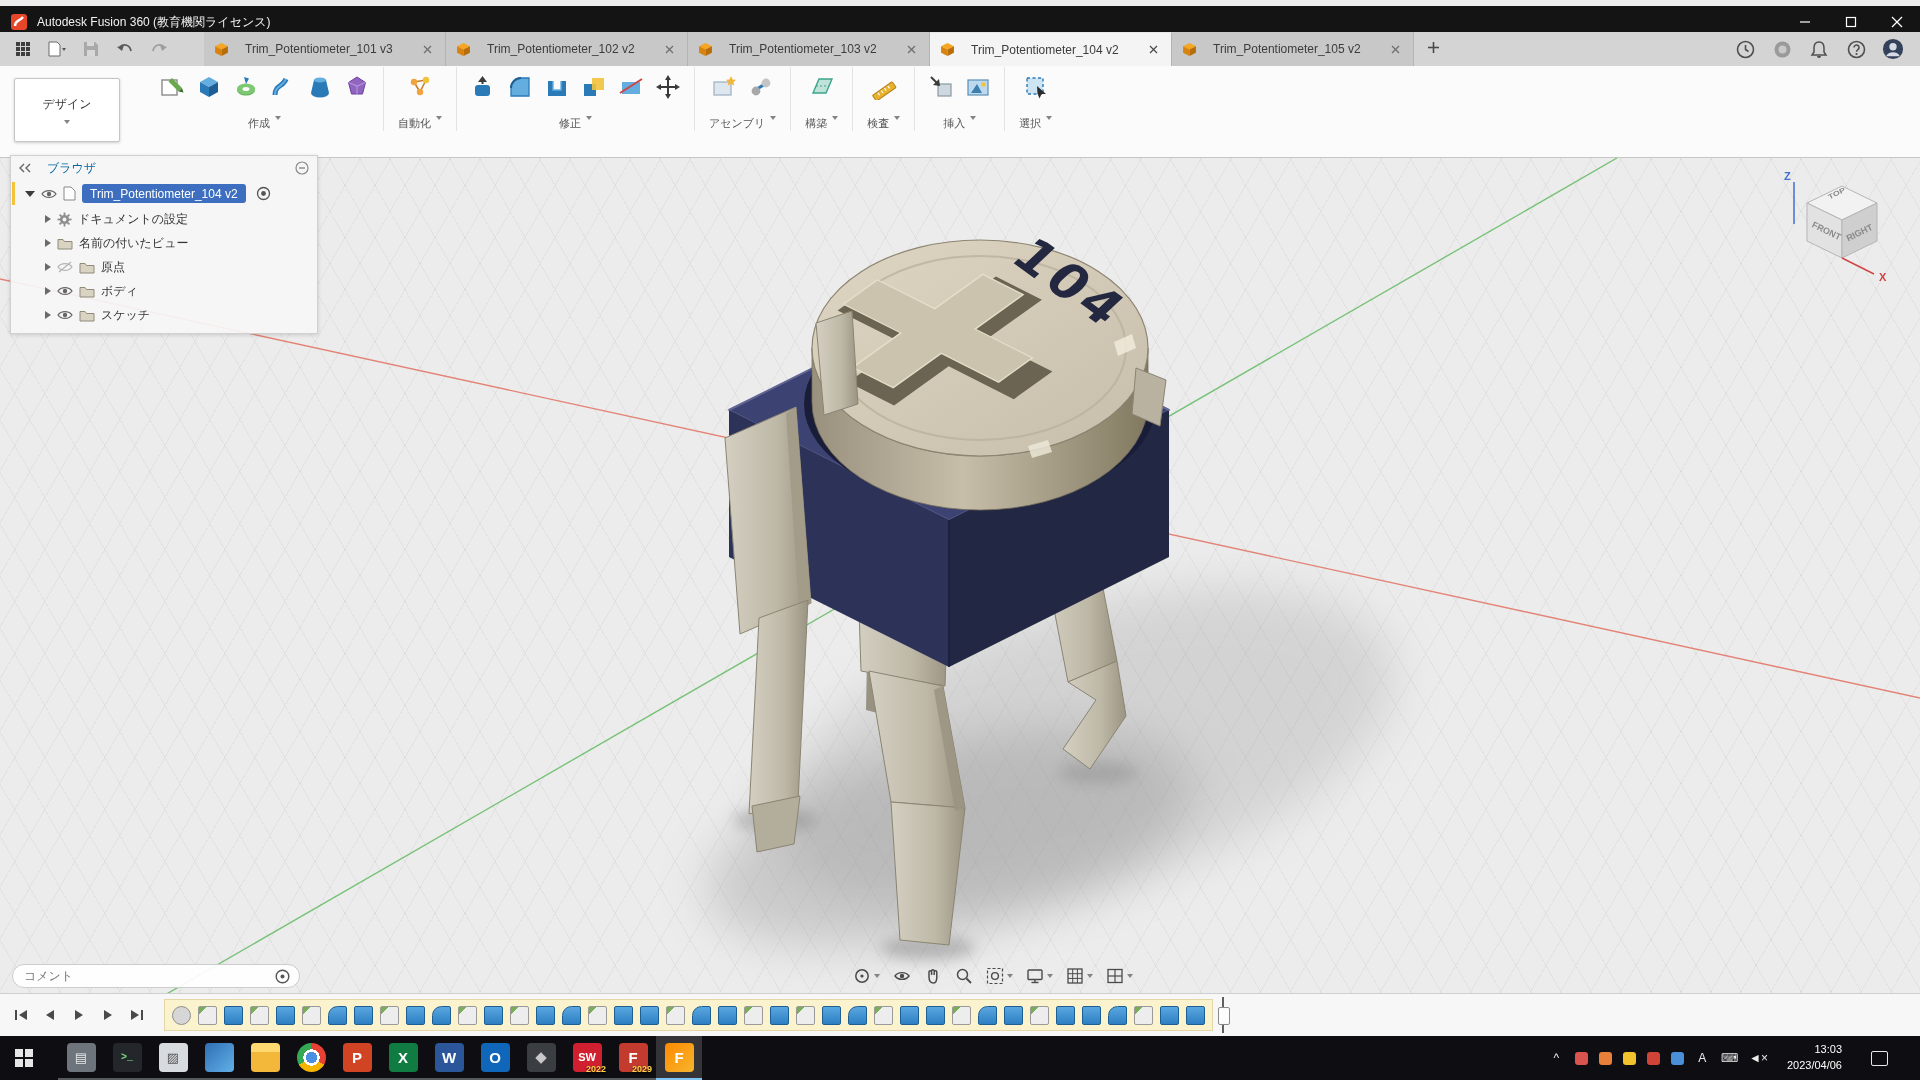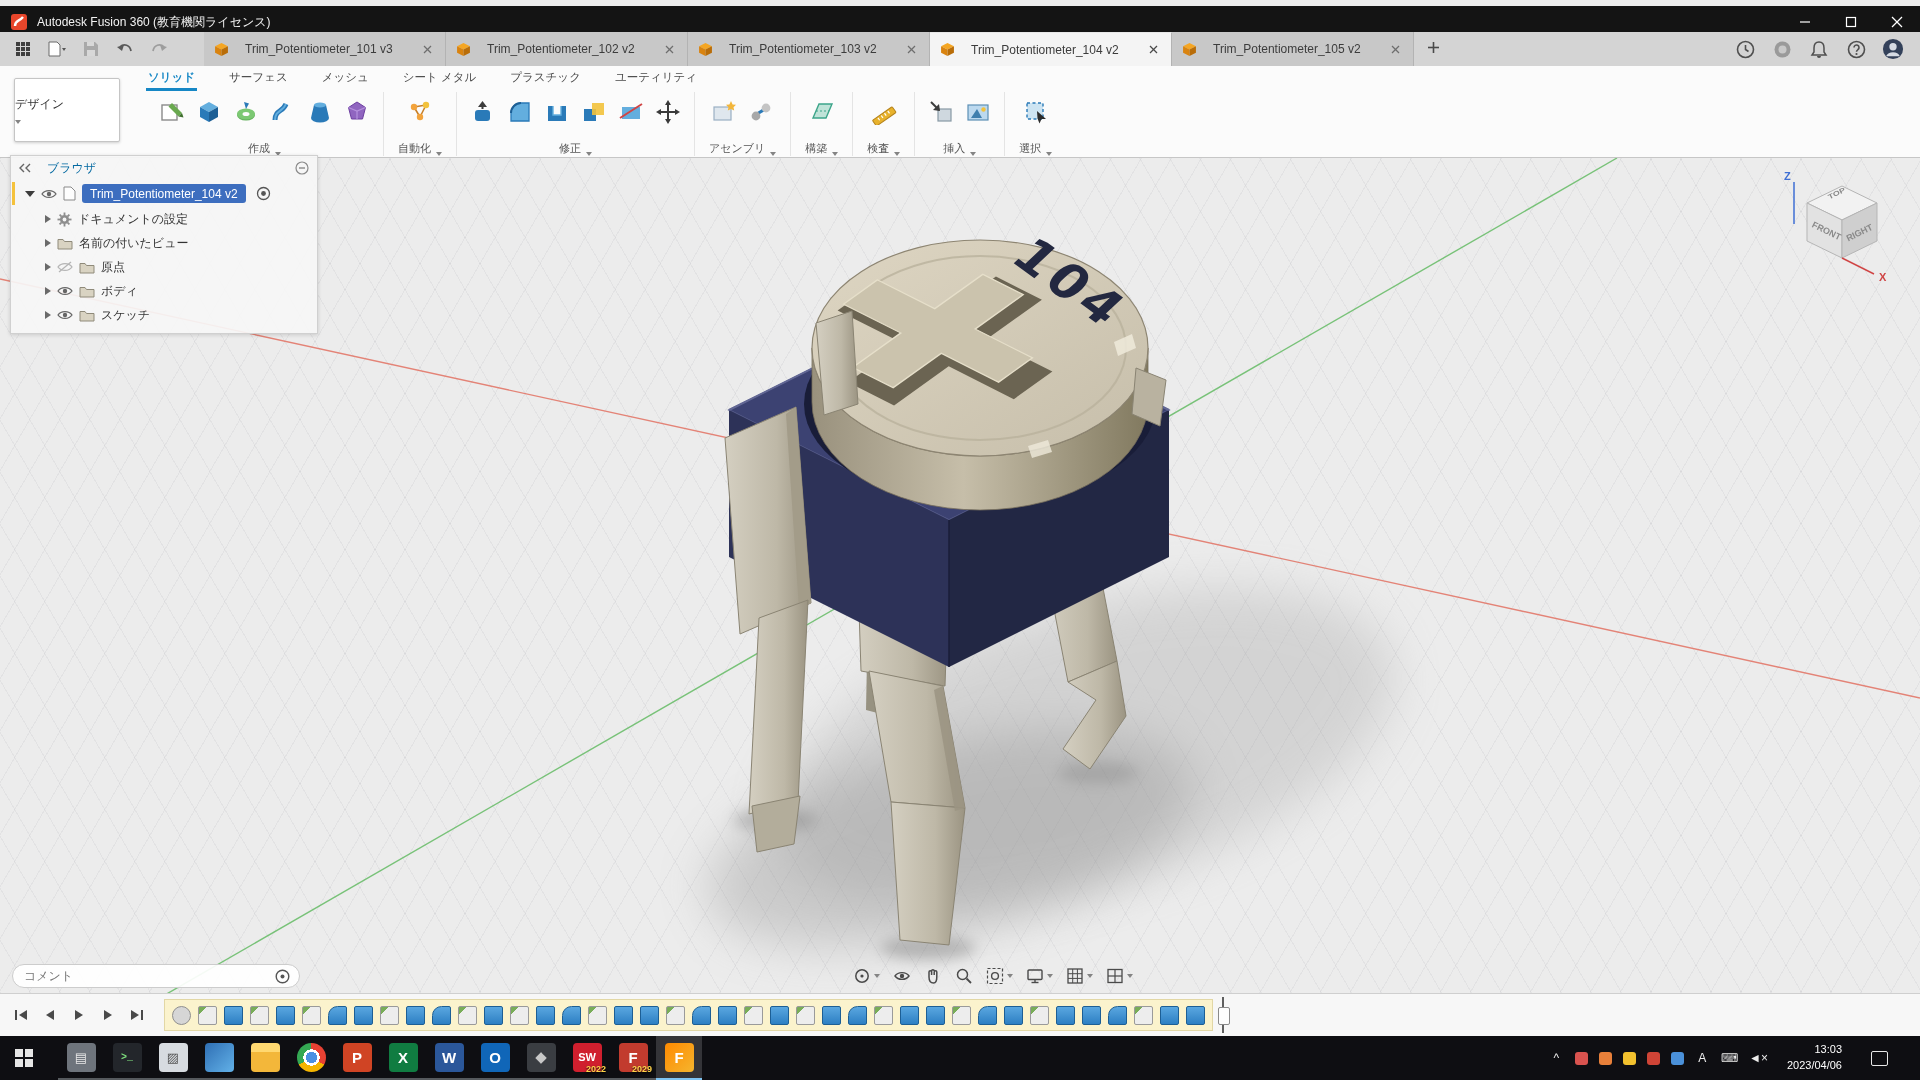--- a/index.html
+++ b/index.html
@@ -24,30 +24,30 @@
   .tab-cube{width:15px;height:15px;flex:0 0 auto}
   .tab-label{flex:1;white-space:nowrap;overflow:hidden;text-overflow:ellipsis}
   .tab-close{width:16px;height:16px;display:flex;align-items:center;justify-content:center;flex:0 0 auto}
   .new-tab-btn{width:30px;height:30px;display:flex;align-items:center;justify-content:center;margin-left:4px}
   .appbar-right{margin-left:auto;display:flex;align-items:center;gap:15px;padding-right:16px}
   .ar-icon{width:22px;height:22px;display:flex;align-items:center;justify-content:center}
 
   
   #ribbon{position:absolute;top:66px;left:0;right:0;height:92px;background:#fbfbfb;border-bottom:1px solid #c6c6c6;box-sizing:border-box}
   #workspace-box{position:absolute;left:14px;top:12px;width:104px;height:62px;background:#fff;border:1px solid #c5c5c5;border-radius:2px;
-                 box-shadow:0 1px 3px rgba(0,0,0,.18);display:flex;flex-direction:column;justify-content:center;gap:7px;font-size:12px;color:#333}
+                 box-shadow:0 1px 3px rgba(0,0,0,.18);display:flex;flex-direction:column;align-items:center;justify-content:center;gap:7px;font-size:12px;color:#333}
   #ribbon-main{position:absolute;left:146px;top:0;right:0;height:100%;display:flex;flex-direction:column}
   .ribbon-tabs{display:flex;gap:30px;height:25px;align-items:stretch;font-size:11.5px;color:#4a4a4a}
   .ribbon-tab{display:flex;align-items:center;border-bottom:3px solid transparent;padding:0 2px}
   .ribbon-tab.active{color:#1687c5;border-bottom-color:#1687c5;font-weight:bold}
   .ribbon-groups{display:flex;height:64px;margin-top:1px}
   .tool-group{display:flex;flex-direction:column;align-items:center;padding:1px 9px 0;border-right:1px solid #e4e4e4}
   .group-icons{display:flex;align-items:center;gap:3px;height:40px}
   .tool-btn{width:34px;height:38px;display:flex;align-items:center;justify-content:center;border-radius:3px}
-  .group-label{display:flex;align-items:flex-end;gap:5px;font-size:11px;color:#555;margin-top:8px;padding:2px 5px}
+  .group-label{display:flex;align-items:flex-start;gap:5px;font-size:11px;color:#555;margin-top:8px;padding:2px 5px}
   .caret{width:0;height:0;border-left:3.5px solid transparent;border-right:3.5px solid transparent;border-top:4px solid #848484}
 
   
   #viewport{position:absolute;top:158px;left:0;width:1920px;height:835px;background-color:#ececec;
     background-image:repeating-linear-gradient(60deg, rgba(110,110,125,.08) 0 1px, transparent 1px 26px),
                      repeating-linear-gradient(120deg, rgba(110,110,125,.08) 0 1px, transparent 1px 26px)}
   #scene{position:absolute;left:0;top:0}
 
   
   #viewcube{position:absolute;top:8px;right:14px;width:130px;height:128px}
@@ -327,28 +327,20 @@
     </div>
   </div>
 
   <div id="ribbon">
     <div id="workspace-box">
       <span>デザイン</span>
       <span class="caret"></span>
     </div>
 
     <div id="ribbon-main">
-      <div class="ribbon-tabs">
-        <span class="ribbon-tab active">ソリッド</span>
-        <span class="ribbon-tab">サーフェス</span>
-        <span class="ribbon-tab">メッシュ</span>
-        <span class="ribbon-tab">シート メタル</span>
-        <span class="ribbon-tab">プラスチック</span>
-        <span class="ribbon-tab">ユーティリティ</span>
-      </div>
 
       <div class="ribbon-groups">
 
         <div class="tool-group">
           <div class="group-icons">
             <span class="tool-btn">
                 <svg width="26" height="26" viewBox="0 0 26 26">
                   <rect x="3" y="6" width="15" height="15" fill="#fff" stroke="#8a8a8a" stroke-width="1.4"></rect>
                   <polygon points="13,4 23,14 19.5,17.5 9.5,7.5" fill="#69a84f"></polygon>
                   <polygon points="23,14 24.5,18.5 19.5,17.5" fill="#3f6f2e"></polygon>

